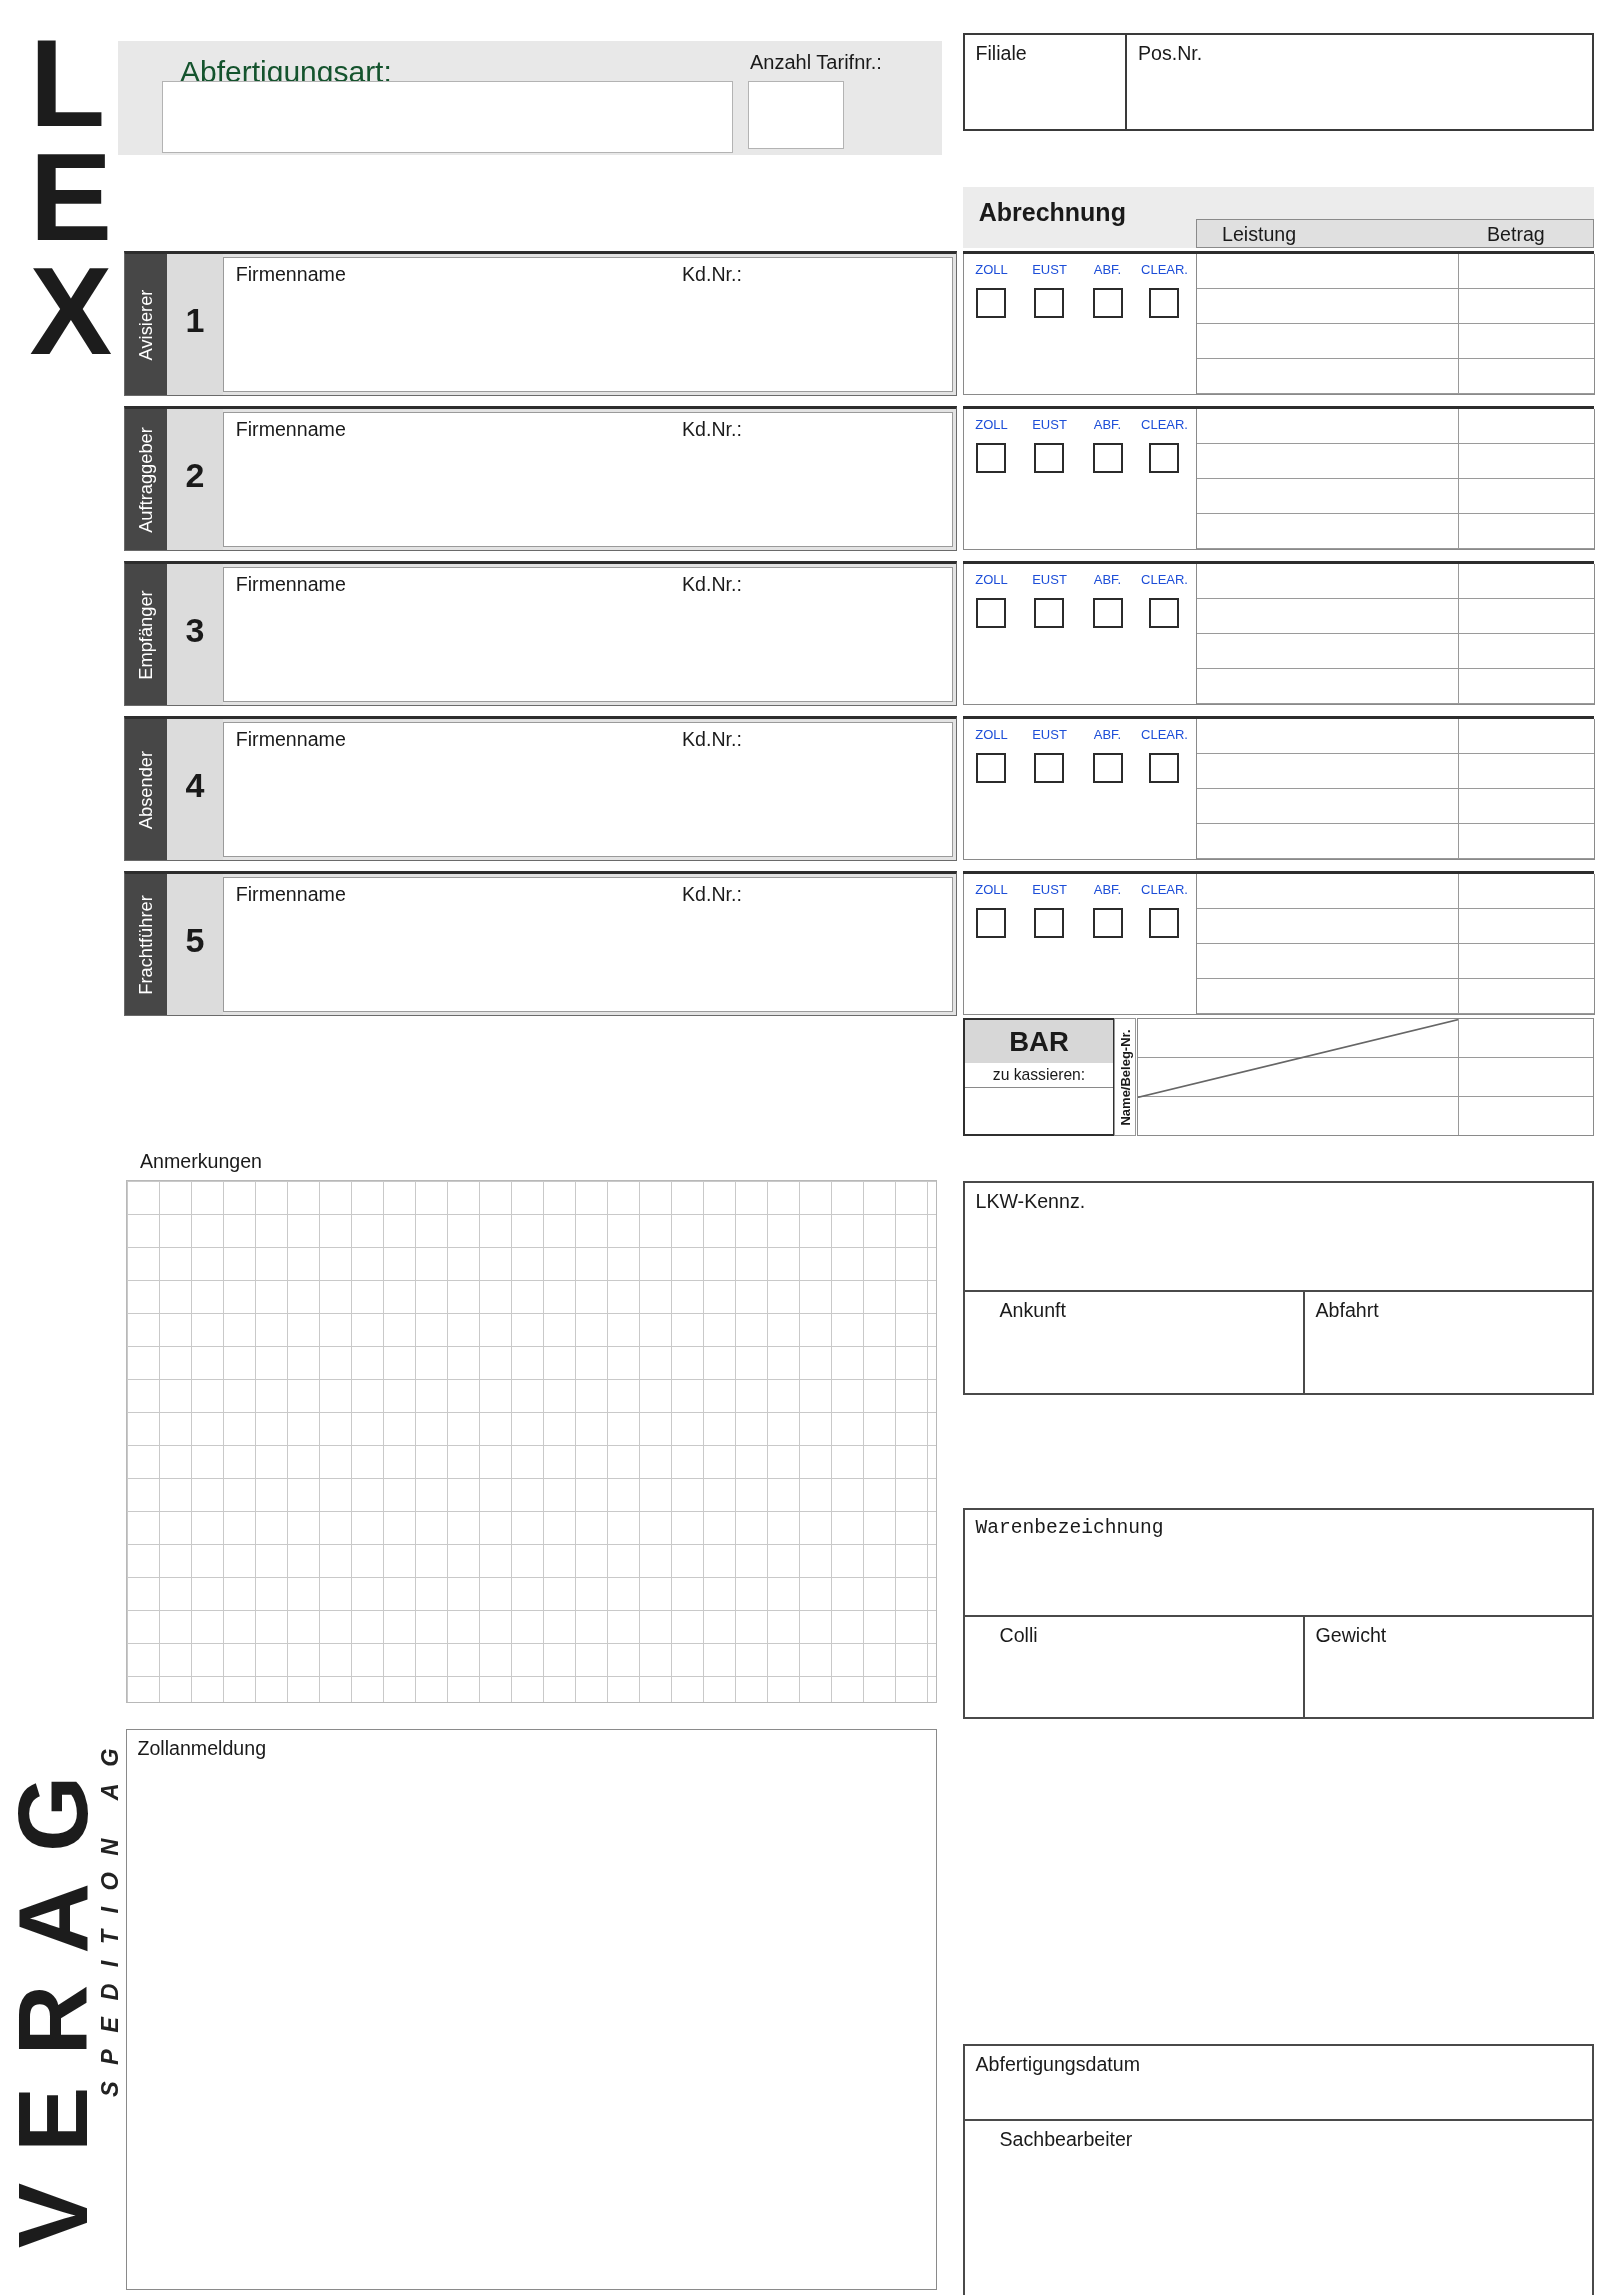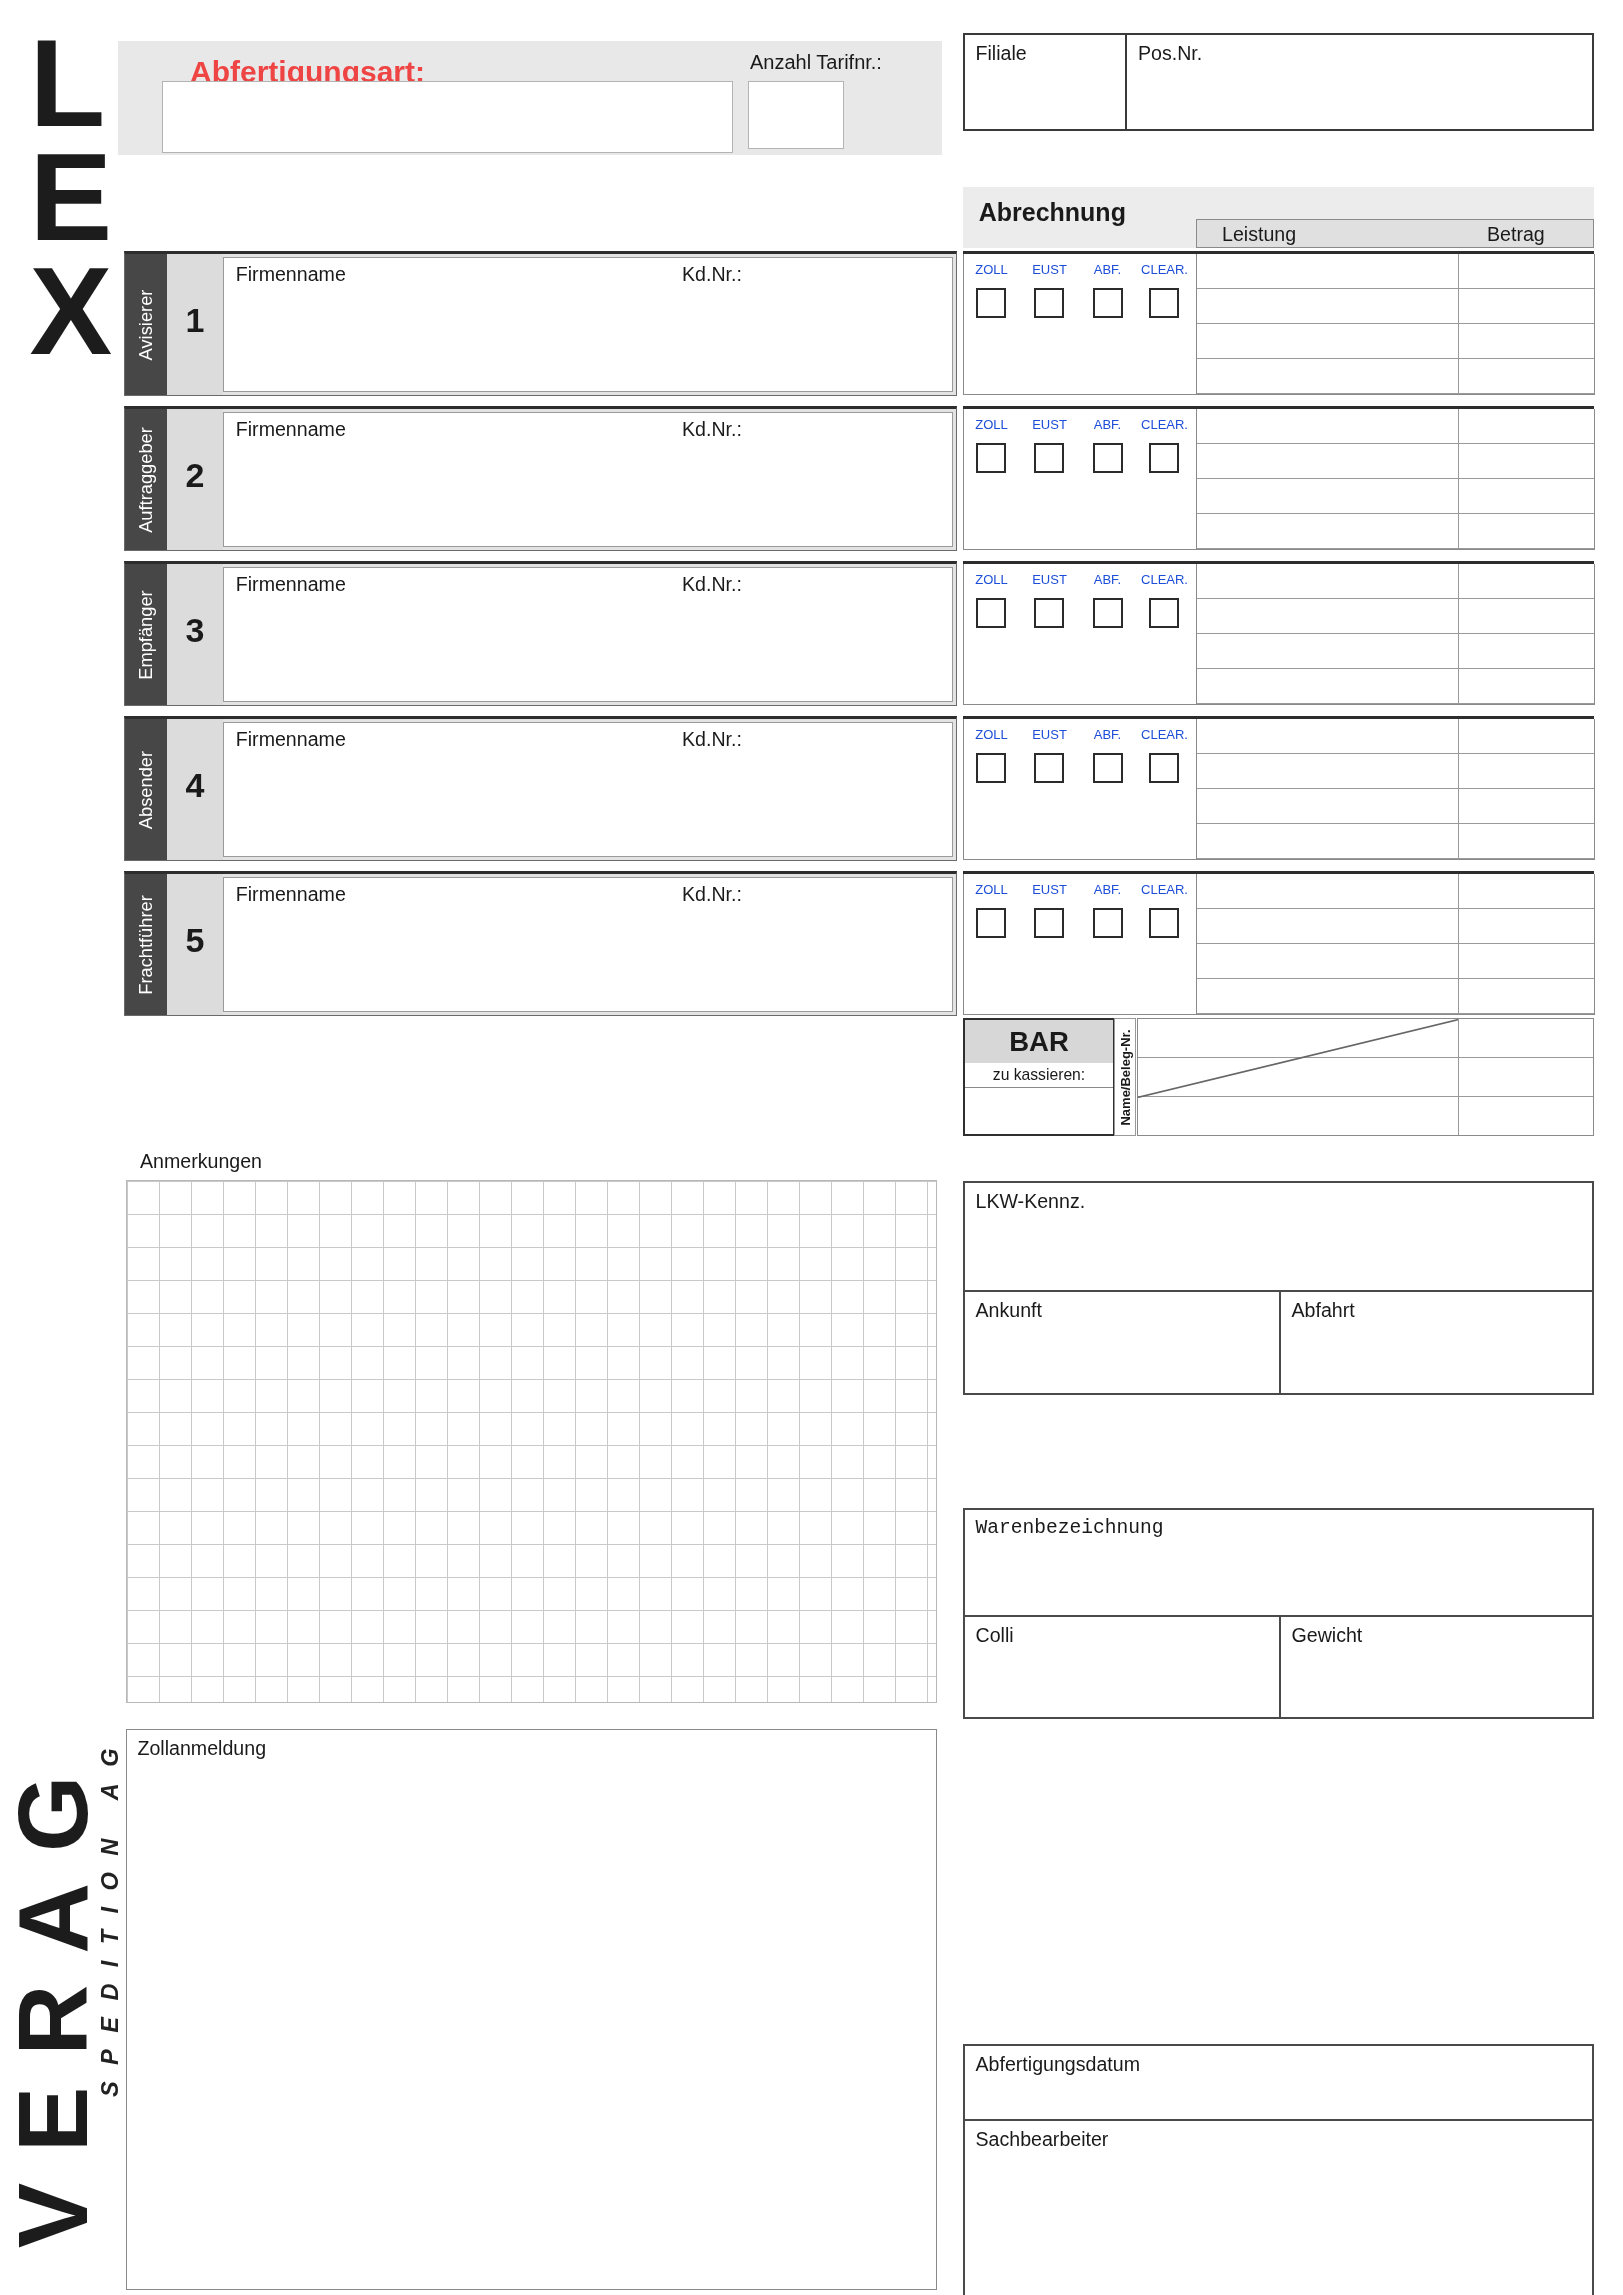--- a/index.html
+++ b/index.html
@@ -9,21 +9,21 @@
     font-family:"Liberation Sans", sans-serif; color:#1a1a1a; overflow:hidden;
   }
   .abs { position:absolute; }
 
   
   .lex { left:29.4px; top:26px; font-size:124px; font-weight:bold; line-height:0.92; color:#1c1c1c; }
   .lex span { display:block; }
 
   
   .abf-band  { left:118px; top:41px; width:824px; height:114px; background:#e8e8e8; }
-  .abf-label { left:190px; top:55px; font-size:30px; color:#ef4444;font-weight:bold; }
+  .abf-label { left:180px; top:55px; font-size:30px; color:#14532d; }
   .abf-input { left:162px; top:81px; width:571px; height:72px; background:#fff; border:1.3px solid #b3b3b3; }
   .anz-label { left:750px; top:51px; font-size:20px; }
   .anz-input { left:748px; top:81px; width:96px; height:68px; background:#fff; border:1.3px solid #b3b3b3; }
 
   
   .filiale-box { left:963px; top:33px; width:631px; height:98px; border:2.6px solid #3a3a3a; background:#fff; }
   .filiale-divider { position:absolute; left:160px; top:0; bottom:0; width:2px; background:#3a3a3a; }
   .filiale-label { position:absolute; left:10.5px; top:6.5px; font-size:19.6px; }
   .posnr-label   { position:absolute; left:173px; top:6.5px; font-size:19.6px; }
 
@@ -80,21 +80,21 @@
 
   
   .split-box { border:2px solid #4a4a4a; background:#fff; }
   .lkw-box  { left:963px; top:1181px; width:631px; height:214px; }
   .ware-box { left:963px; top:1508px; width:631px; height:211px; }
   .abfd-box { left:963px; top:2044px; width:631px; height:306px; }
   .row1 { position:absolute; left:0; right:0; top:0; border-bottom:2px solid #4a4a4a; }
   .lkw-box  .row1 { height:109px; }
   .ware-box .row1 { height:107px;font-family:Liberation Mono, monospace; }
   .abfd-box .row1 { height:75px; }
-  .row2 { position:absolute; left:0; right:0; bottom:0; display:flex; }
+  .row2 { position:absolute; left:0; right:0; bottom:0; display:flex;padding-left:24px; }
   .lkw-box  .row2 { top:109px; }
   .ware-box .row2 { top:107px; }
   .abfd-box .row2 { top:75px; }
   .cell-l { width:316px; border-right:2px solid #4a4a4a; position:relative; }
   .cell-r { flex:1; position:relative; }
   .box-label { position:absolute; left:10.5px; top:6.5px; font-size:19.6px; }
 
   
   .zoll-box { left:126px; top:1729px; width:811px; height:561px; border:1.3px solid #8a8a8a; background:#fff; }
 

